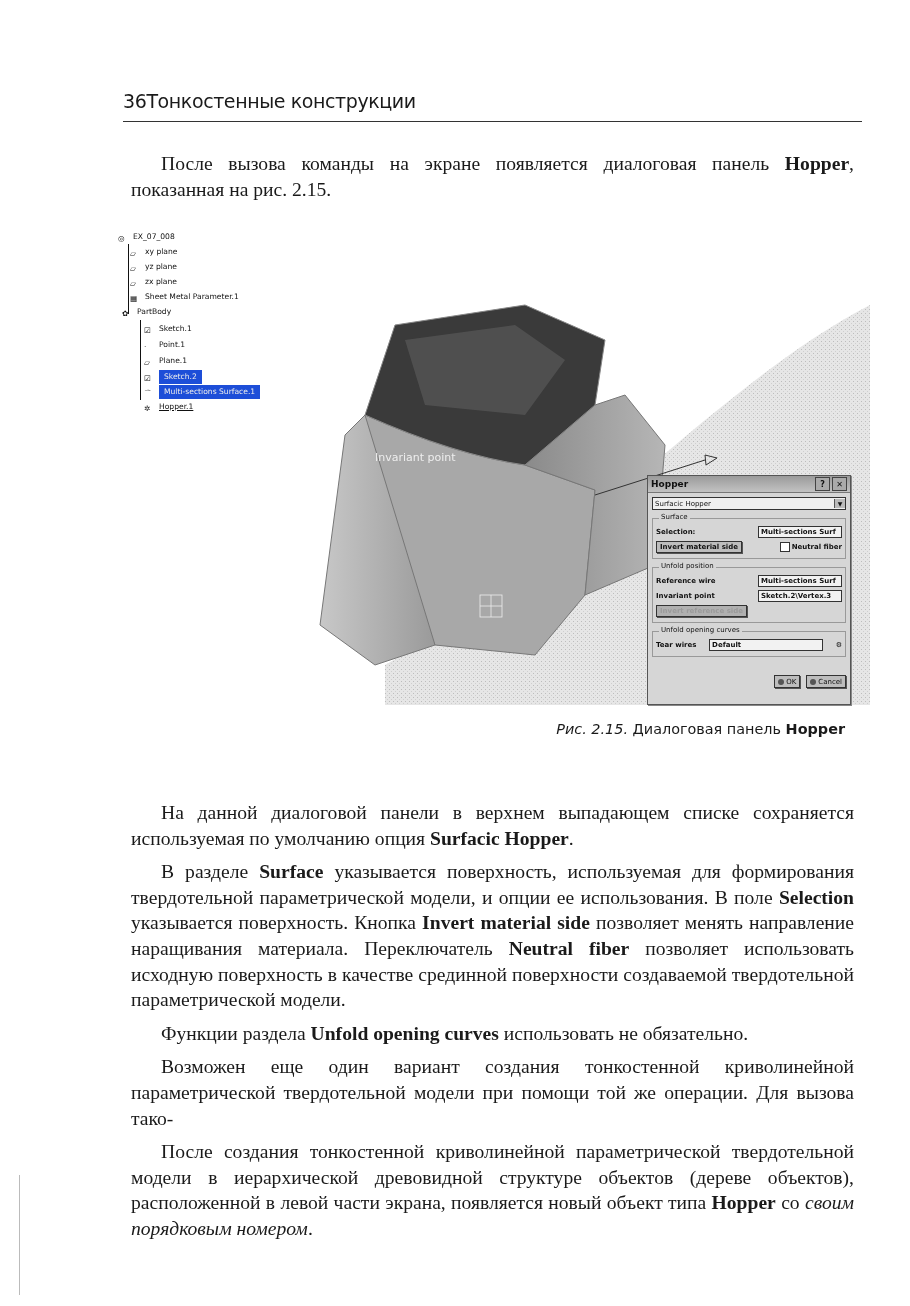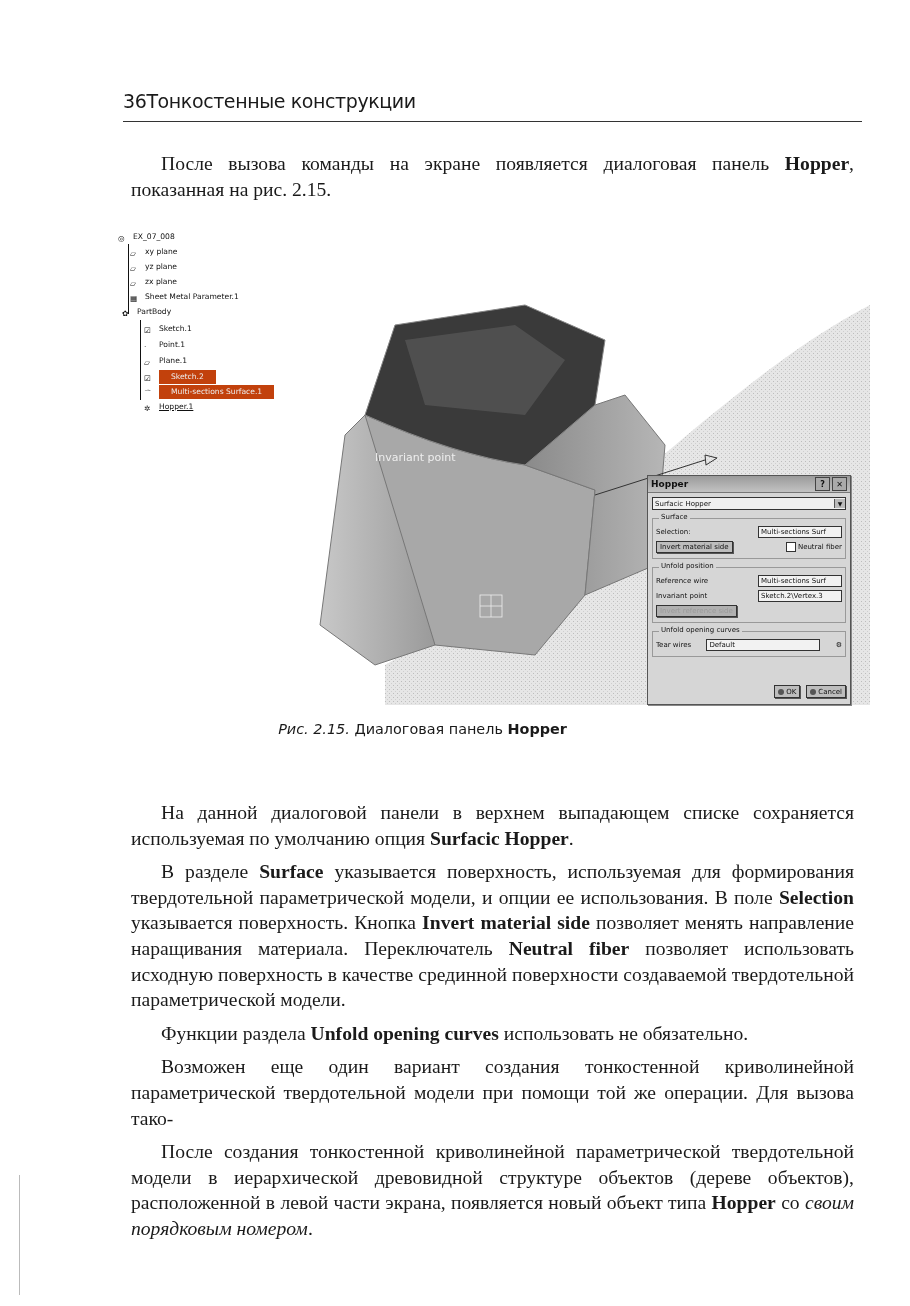--- a/index.html
+++ b/index.html
@@ -10,46 +10,46 @@
   .para { position: absolute; left: 123px; width: 739px; font-family: "Liberation Serif", "DejaVu Serif", serif; font-size: 19.6px; line-height: 25.6px; text-align: justify; color: #1a1a1a; }
   .para p { margin: 8px; text-indent: 30px; }
   .para b { font-weight: bold; }
   .para i { font-style: italic; }
 
   
   .figure { position: absolute; left: 110px; top: 225px; width: 760px; height: 480px; }
   .tree { position: absolute; left: 8px; top: 5px; font-family: "DejaVu Sans", sans-serif; font-size: 7.6px; color: #111; }
   .tree .node { position: absolute; white-space: nowrap; height: 14px; line-height: 14px; display: flex; align-items: center; }
   .tree .ico { display: inline-block; width: 12px; height: 10px; margin-right: 3px; position: relative; }
-  .tree .sel { background: #c2410c; color: #eee; padding: 0 12px; }
+  .tree .sel { background: #1d4ed8; color: #eee; padding: 0 5px; }
   .tree .ul { text-decoration: underline; }
   .tree-line { position: absolute; background: #111; }
 
   .viewport-bg { position: absolute; left: 155px; top: 40px; width: 605px; height: 440px; }
   .hopper-dialog { position: absolute; left: 537px; top: 250px; width: 202px; height: 228px; background: #d6d6d6; border: 1px solid #555; font-family: "DejaVu Sans", sans-serif; font-size: 7px; color: #111; box-shadow: 1px 1px 0 #888; }
   .dlg-title { height: 16px; background: linear-gradient(#9a9a9a, #c2c2c2); display: flex; align-items: center; justify-content: space-between; padding: 0 3px; border-bottom: 1px solid #777; }
   .dlg-title .t { font-weight: bold; font-size: 9px; color: #111; }
   .dlg-title .btns { display: flex; gap: 2px; }
   .dlg-title .tb { width: 13px; height: 12px; border: 1px solid #444; background: #aaa; font-size: 8px; font-weight: bold; display: flex; align-items: center; justify-content: center; color: #111; }
   .dlg-body { position: relative; padding: 4px; }
   .dd { height: 11px; border: 1px solid #333; background: #f0f0f0; display: flex; align-items: center; justify-content: space-between; padding-left: 2px; }
   .dd .arr { width: 10px; height: 9px; background: #bbb; border-left: 1px solid #555; font-size: 6px; display: flex; align-items: center; justify-content: center; }
   .group { position: relative; border: 1px solid #999; margin-top: 8px; padding: 6px 3px 3px; }
   .group .gl { position: absolute; top: -6px; left: 6px; background: #d6d6d6; padding: 0 2px; }
-  .row { display: flex; align-items: center; justify-content: space-between; height: 13px; margin-bottom: 2px; }
+  .row { display: flex; align-items: center; justify-content: space-between; height: 13px; margin-bottom: 2px; font-weight: bold; }
   .field { width: 80px; height: 10px; border: 1px solid #333; background: #f2f2f2; padding-left: 2px; line-height: 10px; white-space: nowrap; overflow: hidden; }
   .btn { height: 10px; border: 1px solid #333; background: #bdbdbd; padding: 0 3px; line-height: 10px; box-shadow: 1px 1px 0 #555; }
   .btn.disabled { color: #9a9a9a; background: #b0b0b0; }
   .chk { display: flex; align-items: center; gap: 2px; }
   .chk .box { width: 8px; height: 8px; border: 1px solid #333; background: #fff; }
-  .footer-btns { position: absolute; right: 4px; bottom: 6px; display: flex; gap: 6px; }
+  .footer-btns { position: absolute; right: 4px; bottom: 16px; display: flex; gap: 6px; }
   .footer-btns .btn { height: 11px; display: flex; align-items: center; gap: 2px; }
   .footer-btns .dot { width: 6px; height: 6px; border-radius: 50%; background: #555; display: inline-block; }
 
-  .caption { position: absolute; left: 0; width: 845px; text-align: center; font-family: "DejaVu Sans", sans-serif; font-size: 14.4px; line-height: 19px; color: #1a1a1a; }
+  .caption { position: absolute; left: 0; width: 845px; text-align: right; font-family: "DejaVu Sans", sans-serif; font-size: 14.4px; line-height: 19px; color: #1a1a1a; }
   .caption .cap-prefix { font-style: italic; }
   .caption b { font-weight: bold; }
   .margin-line { position: absolute; left: 19px; top: 1175px; width: 1px; height: 120px; background: #bbb; }
 </style>
 </head>
 <body>
 
 <div class="running-head">
   <span class="page-num">36</span><span>Тонкостенные конструкции</span>
 </div>

